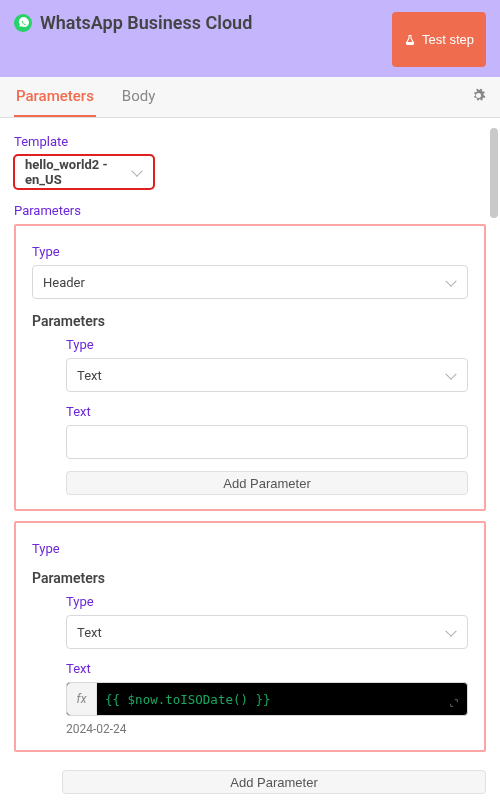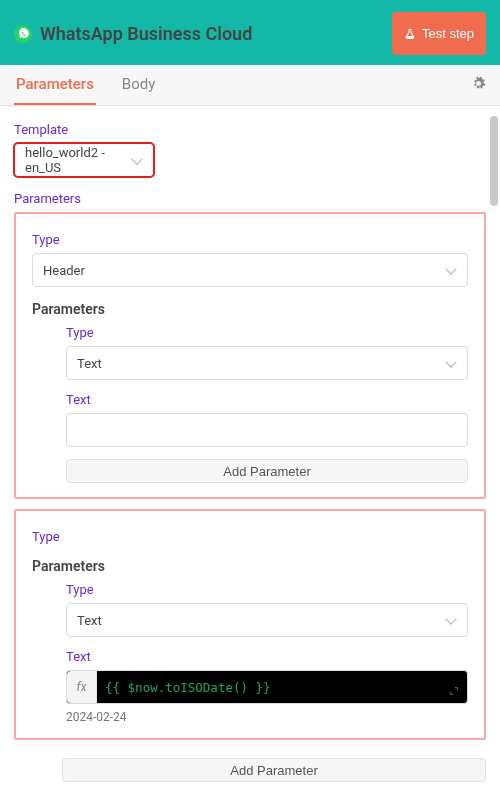--- a/index.html
+++ b/index.html
@@ -7,24 +7,24 @@
     font-family: -apple-system, BlinkMacSystemFont, "Segoe UI", Roboto, Arial, sans-serif;
     background: #fff;
     width: 500px;
     height: 800px;
     overflow: hidden;
     font-size: 14px;
     color: #333;
   }
   .header {
     display: flex;
-    align-items: center;
+    align-items: flex-start;
     justify-content: space-between;
     padding: 12px 14px 10px 14px;
-    background: #14b8a6;
+    background: #c4b5fd;
   }
   .header-left {
     display: flex;
     align-items: center;
     gap: 8px;
   }
   .wa-icon {
     width: 18px;
     height: 18px;
     background: #25D366;
@@ -38,21 +38,21 @@
   .header-title {
     font-size: 18px;
     font-weight: 600;
     color: #444;
   }
   .test-btn {
     background: #ef6c4f;
     color: #fff;
     border: none;
     border-radius: 4px;
-    padding: 14px 12px;
+    padding: 20px 12px;
     font-size: 13px;
     font-weight: 500;
     display: flex;
     align-items: center;
     gap: 6px;
     cursor: pointer;
   }
   .tabs-row {
     display: flex;
     align-items: center;
@@ -134,20 +134,21 @@
     border: 1px solid #d9d9d9;
     border-radius: 4px;
     background: #fff;
     padding: 0 10px;
     font-size: 13px;
     color: #444;
   }
   .highlight-red {
     outline: 2px solid #e02020;
     outline-offset: -1px;
+    font-weight: bold;
   }
   .group-outline {
     border: 2px solid #fca5a5;
     border-radius: 2px;
     padding: 12px 16px 14px 16px;
     margin-bottom: 10px;
   }
   .section-heading {
     font-size: 14px;
     font-weight: 600;

